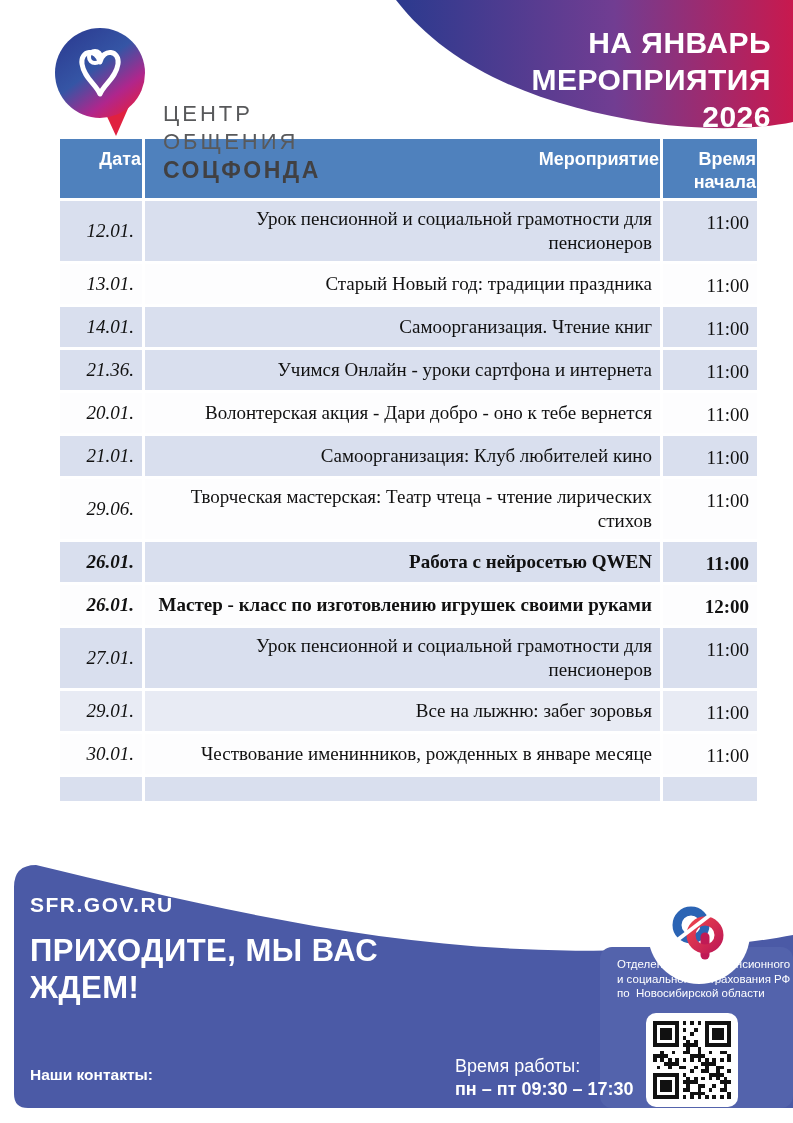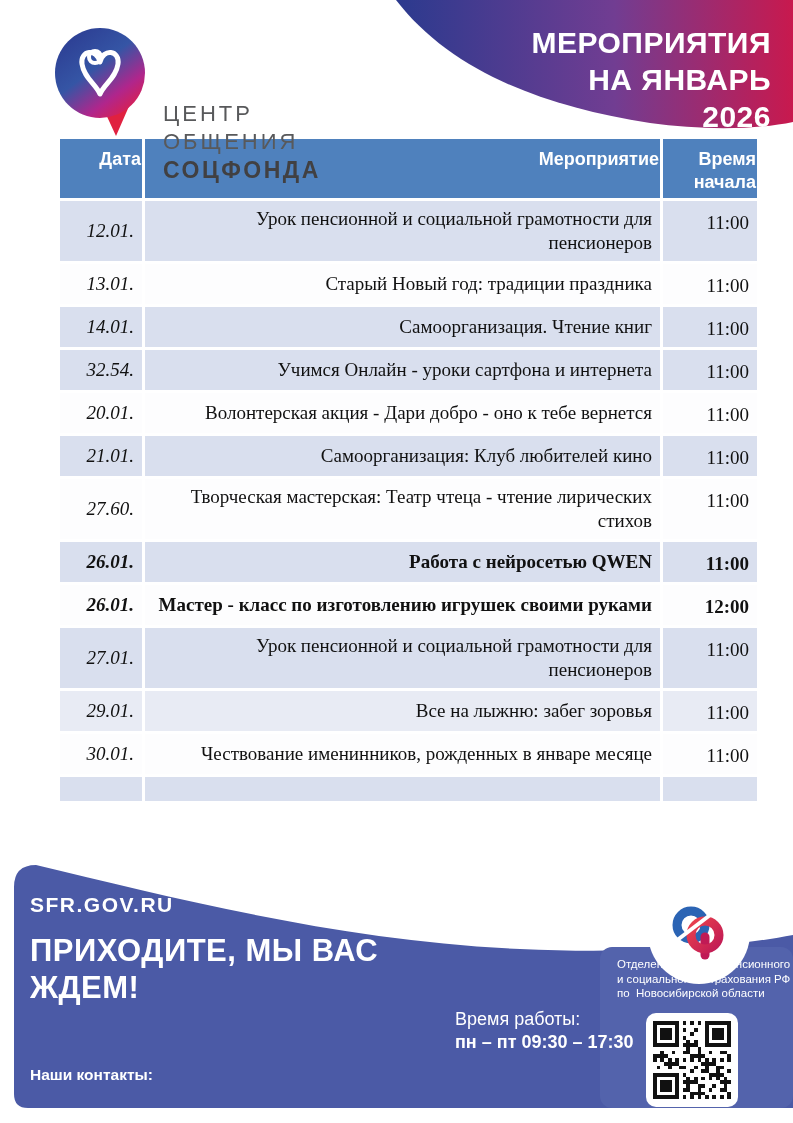--- a/index.html
+++ b/index.html
@@ -37,21 +37,21 @@
   .events tr.bold td{font-weight:bold;}
   .events tr.row-empty td{height:24px;padding:0;}
 
   
   .footer-svg{position:absolute;top:855px;left:0;width:793px;height:268px;z-index:3;}
   .footer-text{position:absolute;z-index:4;color:#fff;}
   .site{top:893px;left:30px;font-size:21px;font-weight:bold;letter-spacing:1.5px;}
   .headline{top:932px;left:30px;width:420px;font-size:31px;font-weight:bold;line-height:37px;letter-spacing:.5px;}
   .contacts{top:1026px;left:30px;font-size:15.5px;line-height:19.5px;white-space:pre-wrap;}
   .contacts .c1{font-weight:bold;}
-  .worktime{top:1008px;left:455px;font-size:18px;line-height:23px;}
+  .worktime{top:1055px;left:455px;font-size:18px;line-height:23px;}
   .worktime .wt2{font-weight:bold;}
   .branch{top:957px;left:617px;font-size:11.5px;line-height:14.5px;white-space:pre-wrap;}
   .qr-box{position:absolute;top:1013px;left:646px;width:92px;height:94px;background:#fff;
     border-radius:10px;z-index:4;display:flex;align-items:center;justify-content:center;}
   .qr-box svg{width:78px;height:78px;}
 </style>
 </head>
 <body>
 
 <div class="page">
@@ -61,22 +61,22 @@
       <linearGradient id="gTop" x1="0" y1="0" x2="1" y2="0">
         <stop offset="0" stop-color="#2b3a8e"></stop>
         <stop offset="0.55" stop-color="#713d92"></stop>
         <stop offset="1" stop-color="#c8194e"></stop>
       </linearGradient>
     </defs>
     <path d="M396,0 C450,70 540,106 650,123 C700,130 755,130 793,122 L793,0 Z" fill="url(#gTop)"></path>
   </svg>
 
   <div class="title-block">
+    <div>НА ЯНВАРЬ</div>
     <div>МЕРОПРИЯТИЯ</div>
-    <div>НА ЯНВАРЬ</div>
     <div>2026</div>
   </div>
 
   <svg class="logo-mark" viewBox="0 0 102 112">
     <defs>
       <linearGradient id="gBub" x1="0.1" y1="0" x2="0.85" y2="1">
         <stop offset="0" stop-color="#2b3a90"></stop>
         <stop offset="0.45" stop-color="#3555a5"></stop>
         <stop offset="0.75" stop-color="#b0268c"></stop>
         <stop offset="1" stop-color="#e51e40"></stop>
@@ -117,36 +117,36 @@
           <td class="date">13.01.</td>
           <td class="event">Старый Новый год: традиции праздника</td>
           <td class="time">11:00</td>
         </tr>
         <tr class="row-light">
           <td class="date">14.01.</td>
           <td class="event">Самоорганизация. Чтение книг</td>
           <td class="time">11:00</td>
         </tr>
         <tr class="row-light">
-          <td class="date">32.54.</td>
+          <td class="date">21.36.</td>
           <td class="event">Учимся Онлайн - уроки сартфона и интернета</td>
           <td class="time">11:00</td>
         </tr>
         <tr class="row-white">
           <td class="date">20.01.</td>
           <td class="event">Волонтерская акция - Дари добро - оно к тебе вернется</td>
           <td class="time">11:00</td>
         </tr>
         <tr class="row-light">
           <td class="date">21.01.</td>
           <td class="event">Самоорганизация: Клуб любителей кино</td>
           <td class="time">11:00</td>
         </tr>
         <tr class="row-white">
-          <td class="date">27.60.</td>
+          <td class="date">29.06.</td>
           <td class="event">Творческая мастерская: Театр чтеца - чтение лирических стихов</td>
           <td class="time">11:00</td>
         </tr>
         <tr class="row-light bold">
           <td class="date">26.01.</td>
           <td class="event">Работа с нейросетью QWEN</td>
           <td class="time">11:00</td>
         </tr>
         <tr class="row-white bold">
           <td class="date">26.01.</td>

